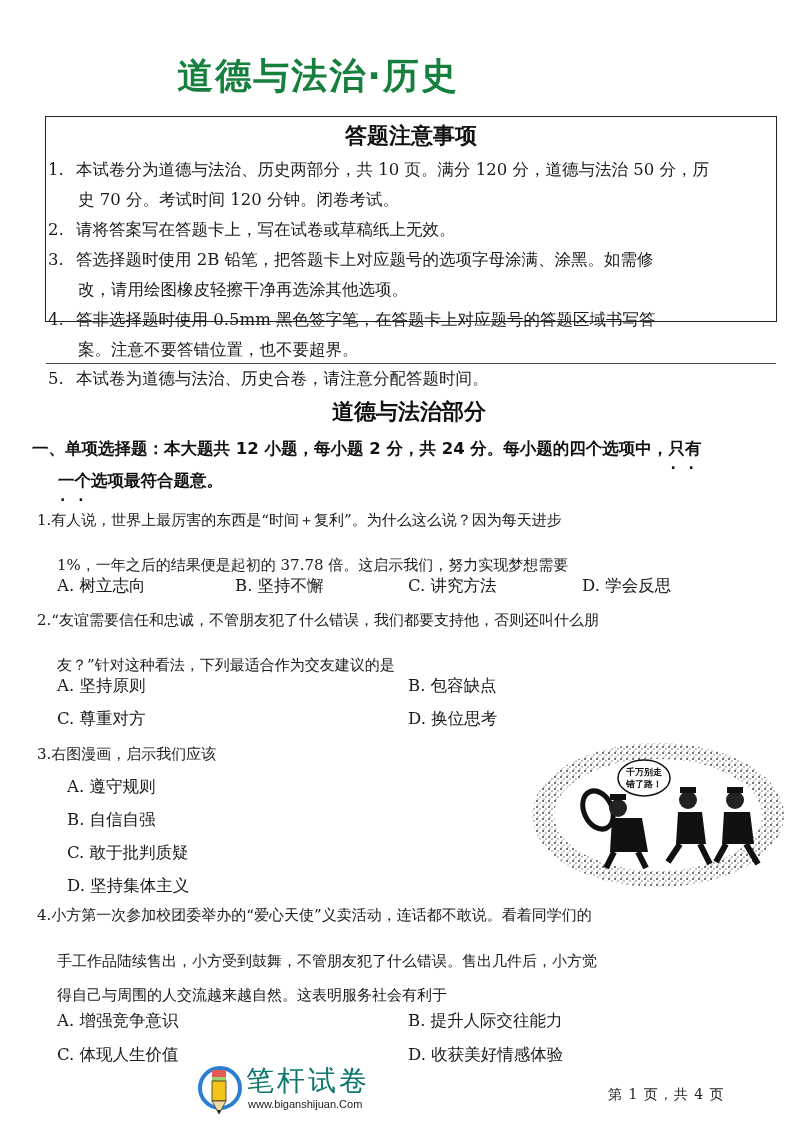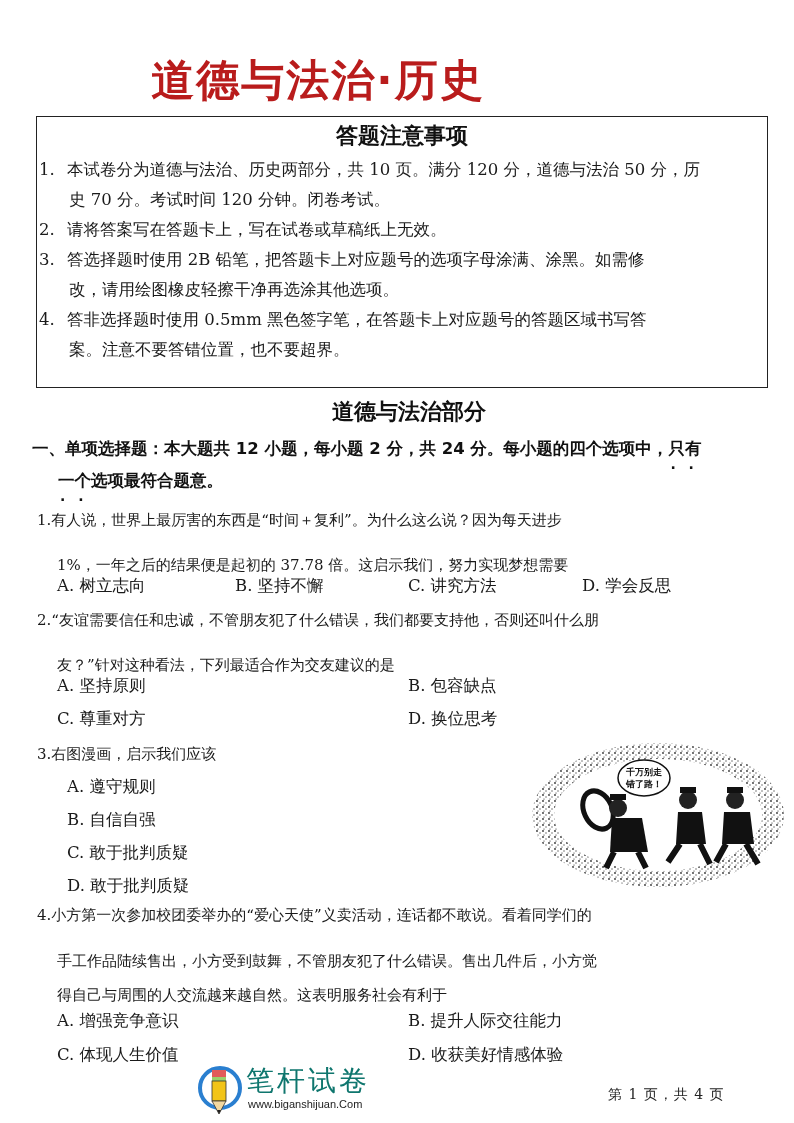--- a/index.html
+++ b/index.html
@@ -4,24 +4,24 @@
 <style>
   html, body { margin: 0; padding: 0; background: #ffffff; }
   body {
     width: 794px; height: 1123px; position: relative; overflow: hidden;
     font-family: "DejaVu Serif", "Liberation Serif", serif;
     color: #1a1a1a;
   }
   .page-title {
     position: absolute; left: 0; top: 52px; width: 636px;
     text-align: center; font-family: "DejaVu Sans", sans-serif;
-    font-weight: bold; font-size: 43px; letter-spacing: 2px; color: #b91c1c;
+    font-weight: bold; font-size: 36px; letter-spacing: 2px; color: #15803d;
   }
   .notice-box {
-    position: absolute; left: 36px; top: 116px; width: 732px; height: 272px;
+    position: absolute; left: 45px; top: 116px; width: 732px; height: 206px;
     border: 1.5px solid #222; box-sizing: border-box;
   }
   .notice-title {
     position: absolute; left: 0; top: 4px; width: 100%; text-align: center;
     font-family: "DejaVu Sans", sans-serif; font-weight: bold; font-size: 22px; color: #111;
   }
   .notice-line {
     position: absolute; left: 2px; font-size: 16.5px; line-height: 30px; white-space: nowrap;
   }
   .notice-line .num { display: inline-block; width: 28px; }
@@ -71,20 +71,21 @@
 
 <div class="notice-box">
   <div class="notice-title">答题注意事项</div>
   <div class="notice-line" style="top:38px"><span class="num">1.</span><span>本试卷分为道德与法治、历史两部分，共 10 页。满分 120 分，道德与法治 50 分，历</span></div>
   <div class="notice-line indent" style="top:68px">史 70 分。考试时间 120 分钟。闭卷考试。</div>
   <div class="notice-line" style="top:98px"><span class="num">2.</span><span>请将答案写在答题卡上，写在试卷或草稿纸上无效。</span></div>
   <div class="notice-line" style="top:128px"><span class="num">3.</span><span>答选择题时使用 2B 铅笔，把答题卡上对应题号的选项字母涂满、涂黑。如需修</span></div>
   <div class="notice-line indent" style="top:158px">改，请用绘图橡皮轻擦干净再选涂其他选项。</div>
   <div class="notice-line" style="top:188px"><span class="num">4.</span><span>答非选择题时使用 0.5mm 黑色签字笔，在答题卡上对应题号的答题区域书写答</span></div>
   <div class="notice-line indent" style="top:218px">案。注意不要答错位置，也不要超界。</div>
+  <div class="notice-line" style="top:246px; border-top:1px solid #444; width:728px; left:0; padding-left:2px"><span class="num">5.</span><span>本试卷为道德与法治、历史合卷，请注意分配答题时间。</span></div>
 </div>
 
 <div class="section-title">道德与法治部分</div>
 
 <div class="instr" style="top:434px"><span>一、单项选择题：本大题共 12 小题，每小题 2 分，共 24 分。每小题的四个选项中，</span><span class="emph">只有</span></div>
 <div class="instr" style="top:466px; left:58px"><span class="emph">一个选项</span><span>最符合题意。</span></div>
 
 <div class="q-line" style="top:505px"><span>1.</span><span>有人说，世界上最厉害的东西是“时间＋复利”。为什么这么说？因为每天进步</span></div>
 <div class="q-line q-cont" style="top:538px">1%，一年之后的结果便是起初的 37.78 倍。这启示我们，努力实现梦想需要</div>
 <div class="opt" style="top:571px; left:57px">A. 树立志向</div>
@@ -96,21 +97,21 @@
 <div class="q-line q-cont" style="top:638px">友？”针对这种看法，下列最适合作为交友建议的是</div>
 <div class="opt" style="top:671px; left:57px">A. 坚持原则</div>
 <div class="opt" style="top:671px; left:408px">B. 包容缺点</div>
 <div class="opt" style="top:704px; left:57px">C. 尊重对方</div>
 <div class="opt" style="top:704px; left:408px">D. 换位思考</div>
 
 <div class="q-line" style="top:739px"><span>3.</span><span>右图漫画，启示我们应该</span></div>
 <div class="opt" style="top:772px; left:67px">A. 遵守规则</div>
 <div class="opt" style="top:805px; left:67px">B. 自信自强</div>
 <div class="opt" style="top:838px; left:67px">C. 敢于批判质疑</div>
-<div class="opt" style="top:871px; left:67px">D. 敢于批判质疑</div>
+<div class="opt" style="top:871px; left:67px">D. 坚持集体主义</div>
 
 <div class="cartoon">
   <svg width="255" height="150" viewBox="0 0 255 150">
     <defs>
       <pattern id="speckle" width="6" height="6" patternUnits="userSpaceOnUse">
         <rect width="6" height="6" fill="#fff"></rect>
         <circle cx="1" cy="1" r="0.9" fill="#333"></circle>
         <circle cx="4" cy="3" r="0.7" fill="#555"></circle>
         <circle cx="2" cy="5" r="0.6" fill="#222"></circle>
       </pattern>

